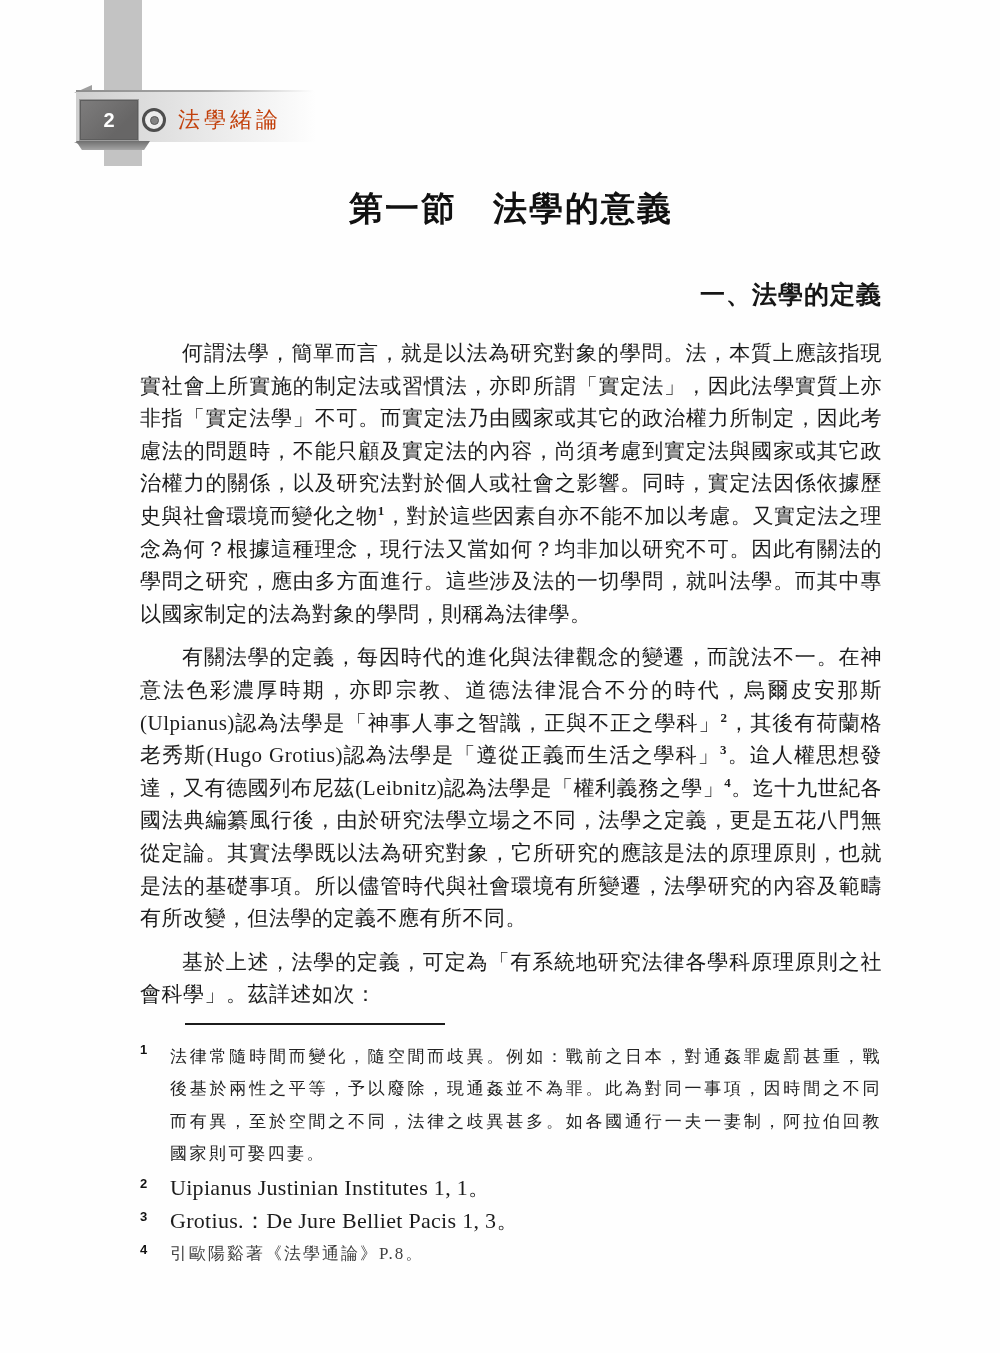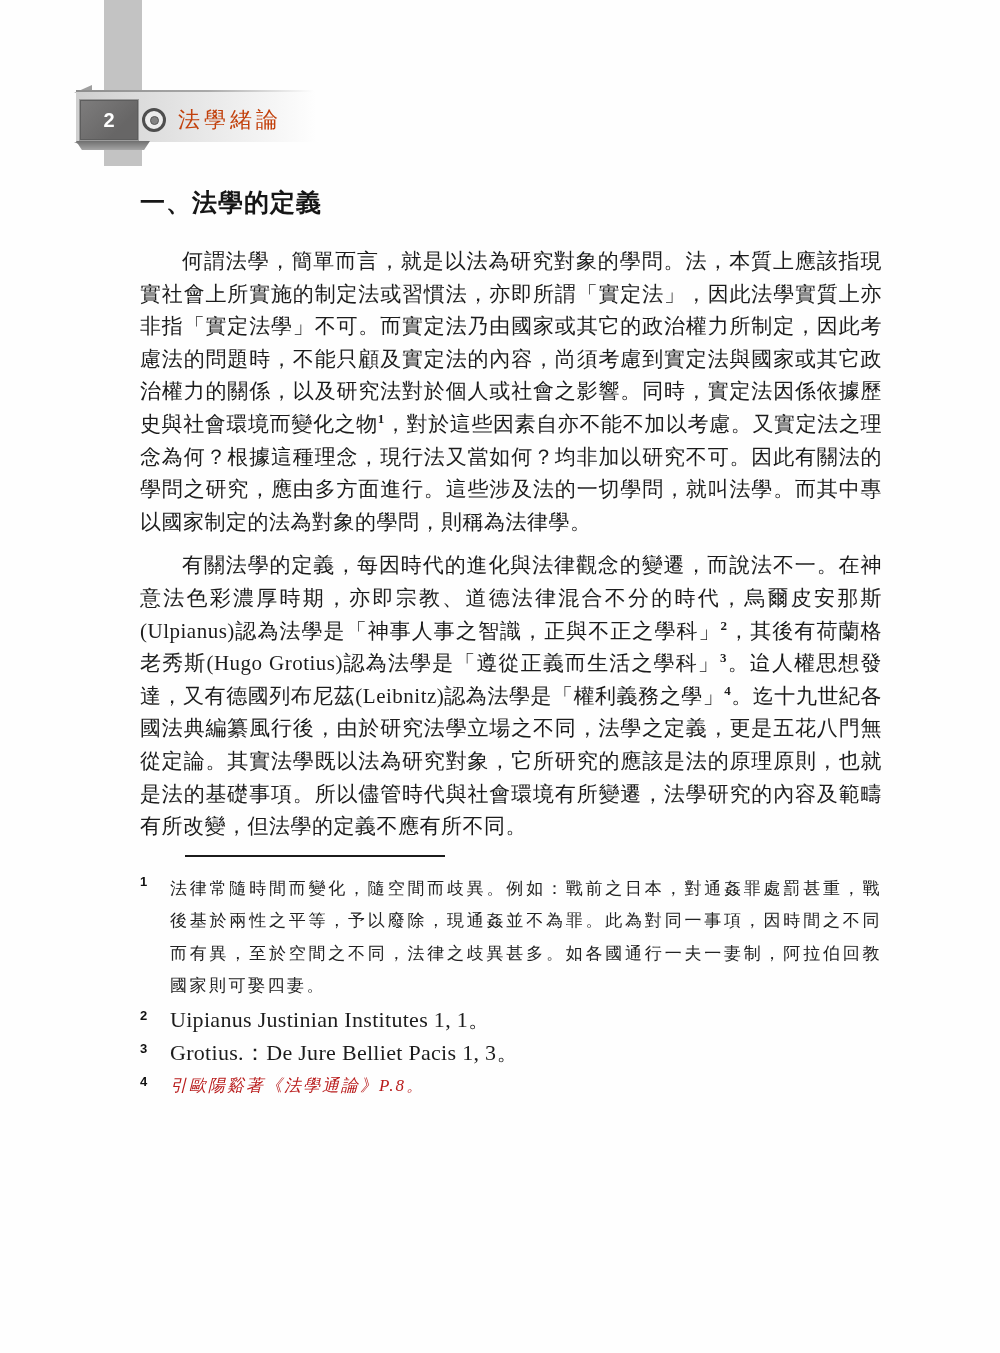--- a/index.html
+++ b/index.html
@@ -61,42 +61,42 @@
 
   
   .content { position:absolute; left:140px; top:186px; width:742px; }
   .section-title {
     margin:0 0 46px 0; text-align:center;
     font-size:34px; font-weight:bold; letter-spacing:2px; color:#111;
   }
   .heading {
     margin:0 0 26px 0;
     font-family:"Liberation Sans","DejaVu Sans",sans-serif;
-    font-size:25px; font-weight:bold; color:#161616; letter-spacing:1px;
+    font-size:25px; font-weight:bold; color:#161616; letter-spacing:1px;text-align:right;
   }
   .para {
     margin:0 0 11px 0;
     font-size:21px; line-height:32.6px;
     text-align:justify; text-indent:2em; letter-spacing:0.5px;
   }
   .para:last-child { margin-bottom:0; }
   sup.fnref { font-weight:bold; font-size:13px; line-height:0; }
 
   
   .footnotes { margin-top:12px; }
   .fn-rule { width:260px; margin:0 0 16px 45px; border-top:2px solid #1b1b1b; }
   .fn { display:flex; margin-bottom:4px; }
   .fn-num {
     flex:none; width:30px; padding-top:1px;
     font:bold 13px "Liberation Sans","DejaVu Sans",sans-serif; color:#111;
   }
   .fn-text { flex:1; text-align:justify; }
   .fn-text.cjk-kai { font-size:17px; line-height:32.5px; letter-spacing:2.5px; color:#222; }
   .fn-text.latin { font-style:normal; font-size:22px; line-height:25px; letter-spacing:0.3px; padding-bottom:4px; }
-  .fn-text.cjk-kai-short { font-style:italic; font-size:17px; line-height:25px; letter-spacing:2px; padding-bottom:4px; color:#b91c1c; }
+  .fn-text.cjk-kai-short { font-size:17px; line-height:25px; letter-spacing:2px; padding-bottom:4px; color:#404040; }
 </style>
 </head>
 <body style="--strip-color: #c3c3c3; --box-color: #676666;">
 
 <div class="page">
 
   <div class="vstrip"></div>
   <div class="fold-top"></div>
   <div class="ribbon-topline"></div>
   <div class="ribbon-band"></div>
@@ -104,25 +104,27 @@
   <div class="pagenum-shadow"></div>
   <div class="pagenum-box">
     <span>2</span>
   </div>
   <div class="bullseye">
     <span class="bullseye-dot"></span>
   </div>
   <div class="chapter-title">法學緒論</div>
 
   <div class="content">
+    <h1 class="section-title">第一節　法學的意義</h1>
     <h2 class="heading">一、法學的定義</h2>
 
     <div id="paragraphs">
         <p class="para">何謂法學，簡單而言，就是以法為研究對象的學問。法，本質上應該指現實社會上所實施的制定法或習慣法，亦即所謂「實定法」，因此法學實質上亦非指「實定法學」不可。而實定法乃由國家或其它的政治權力所制定，因此考慮法的問題時，不能只顧及實定法的內容，尚須考慮到實定法與國家或其它政治權力的關係，以及研究法對於個人或社會之影響。同時，實定法因係依據歷史與社會環境而變化之物<sup class="fnref">1</sup>，對於這些因素自亦不能不加以考慮。又實定法之理念為何？根據這種理念，現行法又當如何？均非加以研究不可。因此有關法的學問之研究，應由多方面進行。這些涉及法的一切學問，就叫法學。而其中專以國家制定的法為對象的學問，則稱為法律學。</p>
         <p class="para">有關法學的定義，每因時代的進化與法律觀念的變遷，而說法不一。在神意法色彩濃厚時期，亦即宗教、道德法律混合不分的時代，烏爾皮安那斯(Ulpianus)認為法學是「神事人事之智識，正與不正之學科」<sup class="fnref">2</sup>，其後有荷蘭格老秀斯(Hugo Grotius)認為法學是「遵從正義而生活之學科」<sup class="fnref">3</sup>。迨人權思想發達，又有德國列布尼茲(Leibnitz)認為法學是「權利義務之學」<sup class="fnref">4</sup>。迄十九世紀各國法典編纂風行後，由於研究法學立場之不同，法學之定義，更是五花八門無從定論。其實法學既以法為研究對象，它所研究的應該是法的原理原則，也就是法的基礎事項。所以儘管時代與社會環境有所變遷，法學研究的內容及範疇有所改變，但法學的定義不應有所不同。</p>
+        <p class="para">基於上述，法學的定義，可定為「有系統地研究法律各學科原理原則之社會科學」。茲詳述如次：</p>
       </div>
 
     <div class="footnotes">
       <div class="fn-rule"></div>
       <div id="footnotes">
           <div class="fn">
             <span class="fn-num">1</span>
             <span class="fn-text cjk-kai">法律常隨時間而變化，隨空間而歧異。例如：戰前之日本，對通姦罪處罰甚重，戰後基於兩性之平等，予以廢除，現通姦並不為罪。此為對同一事項，因時間之不同而有異，至於空間之不同，法律之歧異甚多。如各國通行一夫一妻制，阿拉伯回教國家則可娶四妻。</span>
           </div>
           <div class="fn">

